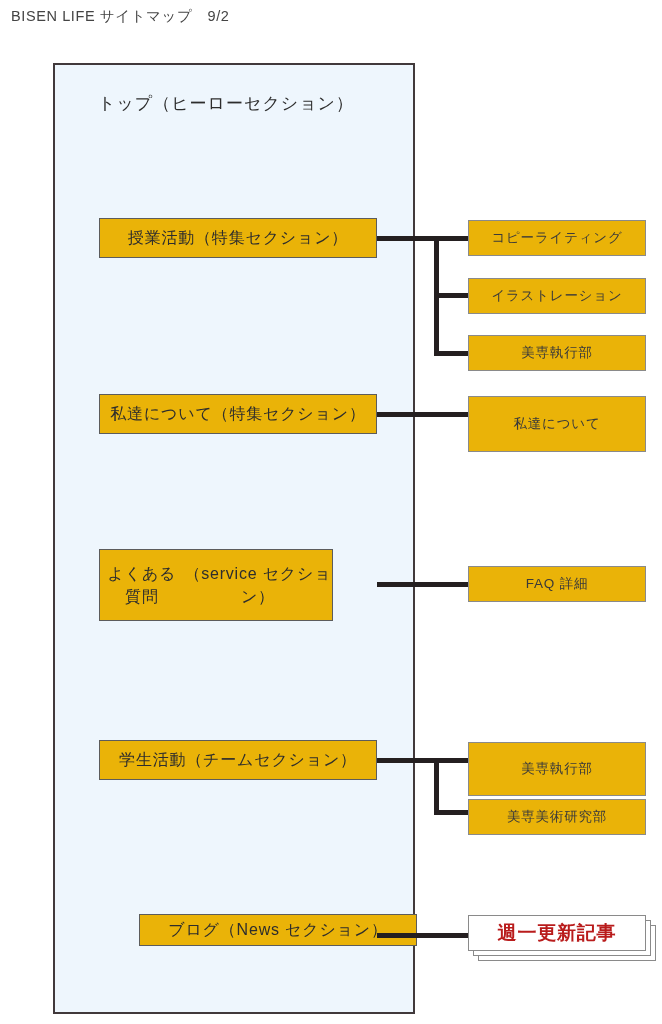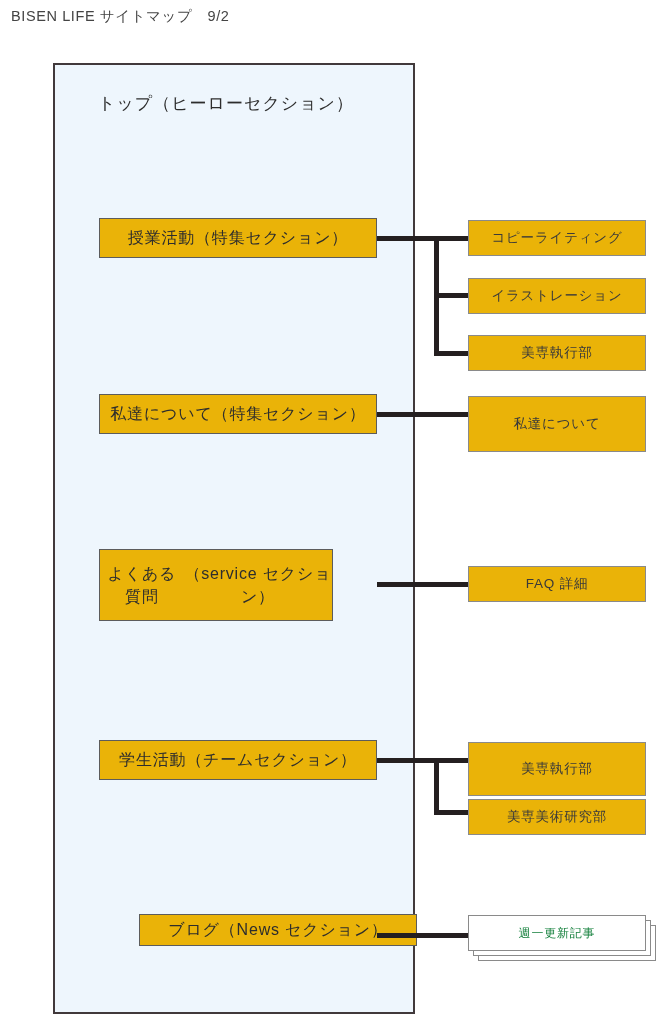--- a/index.html
+++ b/index.html
@@ -88,23 +88,24 @@
   .stack-wrap .sheet {
     position: absolute;
     box-sizing: border-box;
     background: #ffffff;
     border: 1.4px solid #8a8a8a;
   }
   .stack-wrap .sheet.top {
     display: flex;
     align-items: center;
     justify-content: center;
-    font-size: 12px;
+    font-size: 19px;
     letter-spacing: 0.8px;
-    color: #15803d;
+    color: #b91c1c;
+    font-weight: bold;
   }
 </style>
 </head>
 <body>
 
 <div id="doc-title">BISEN LIFE サイトマップ　9/2</div>
 
 <div id="root-container">
 </div>
 <div id="root-label">トップ（ヒーローセクション）</div>

